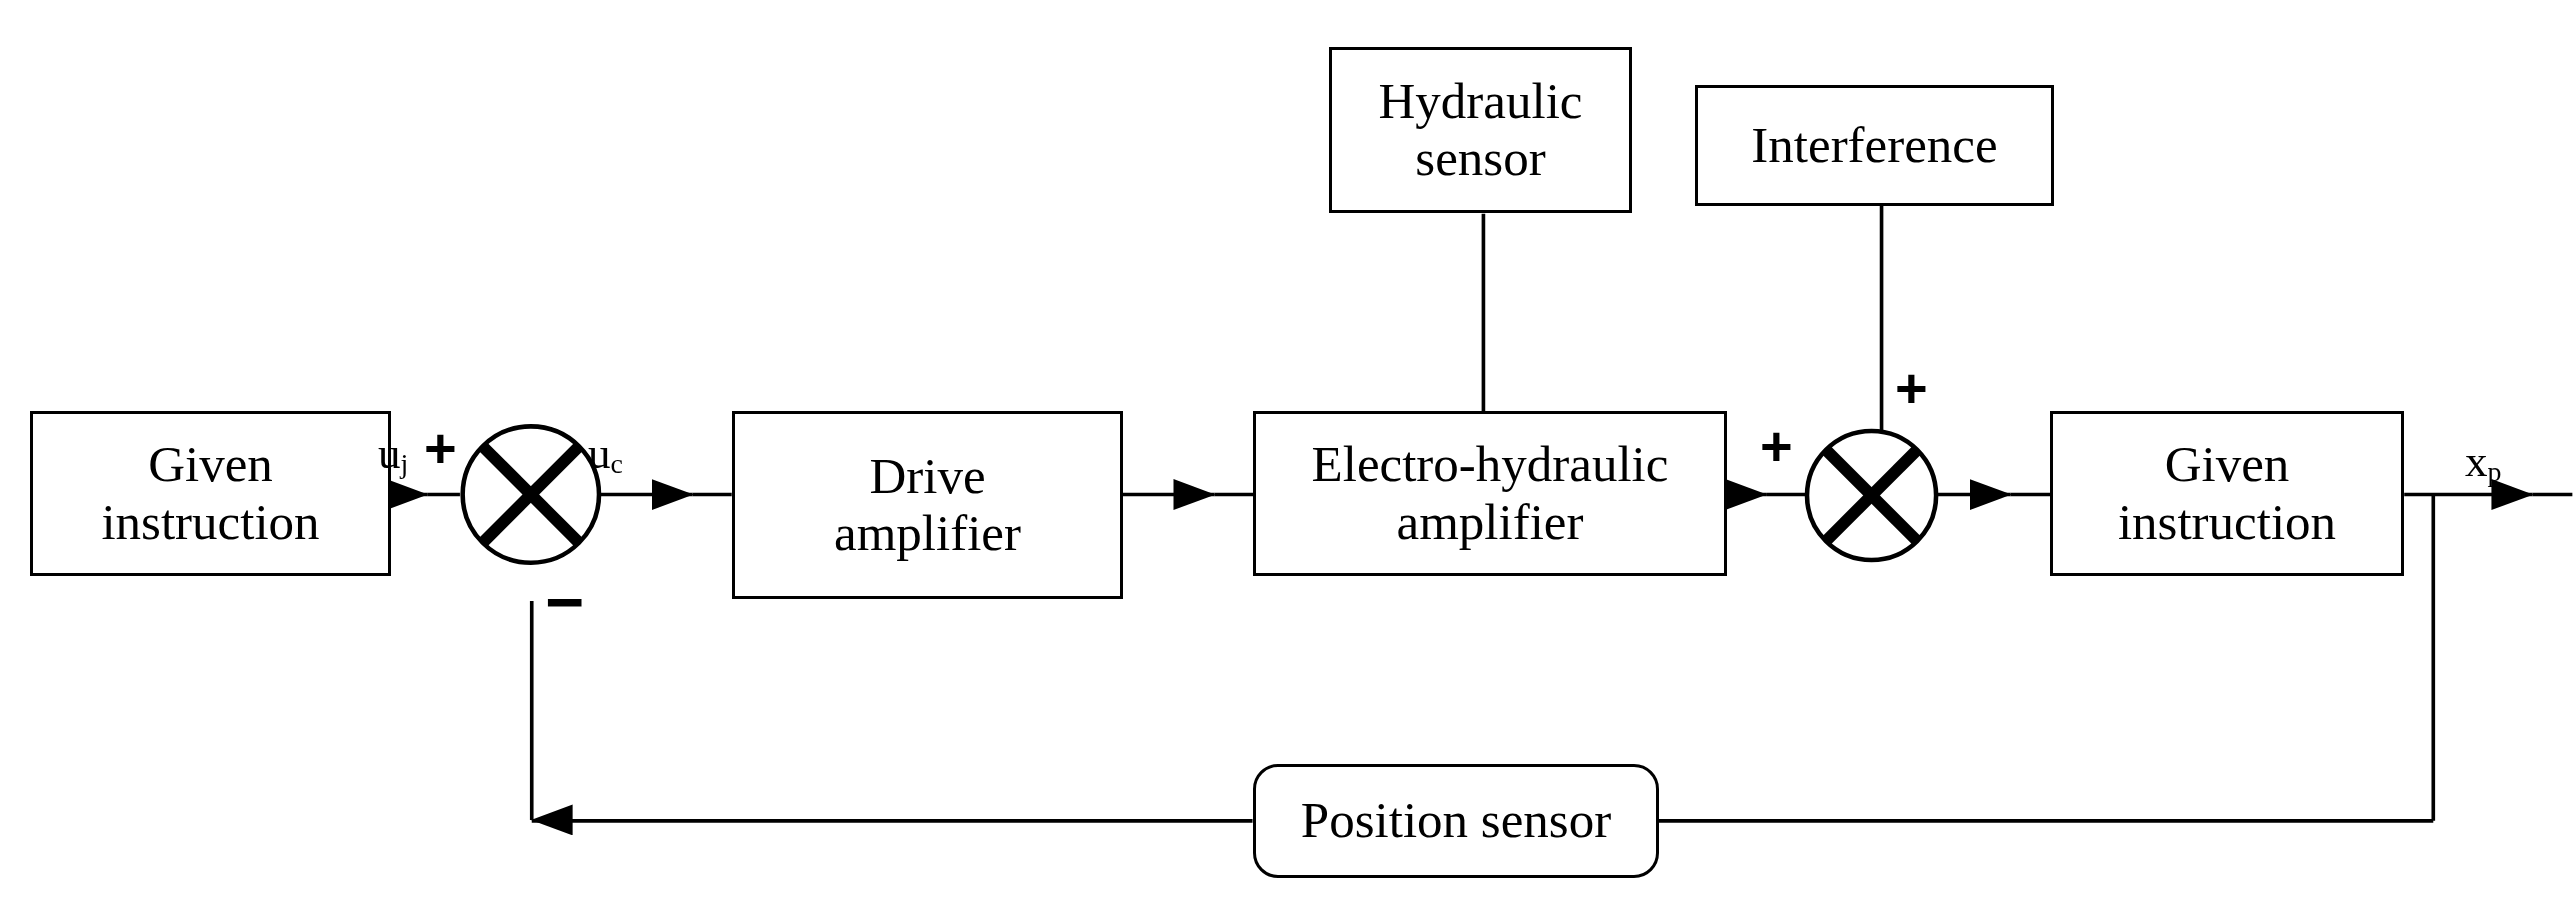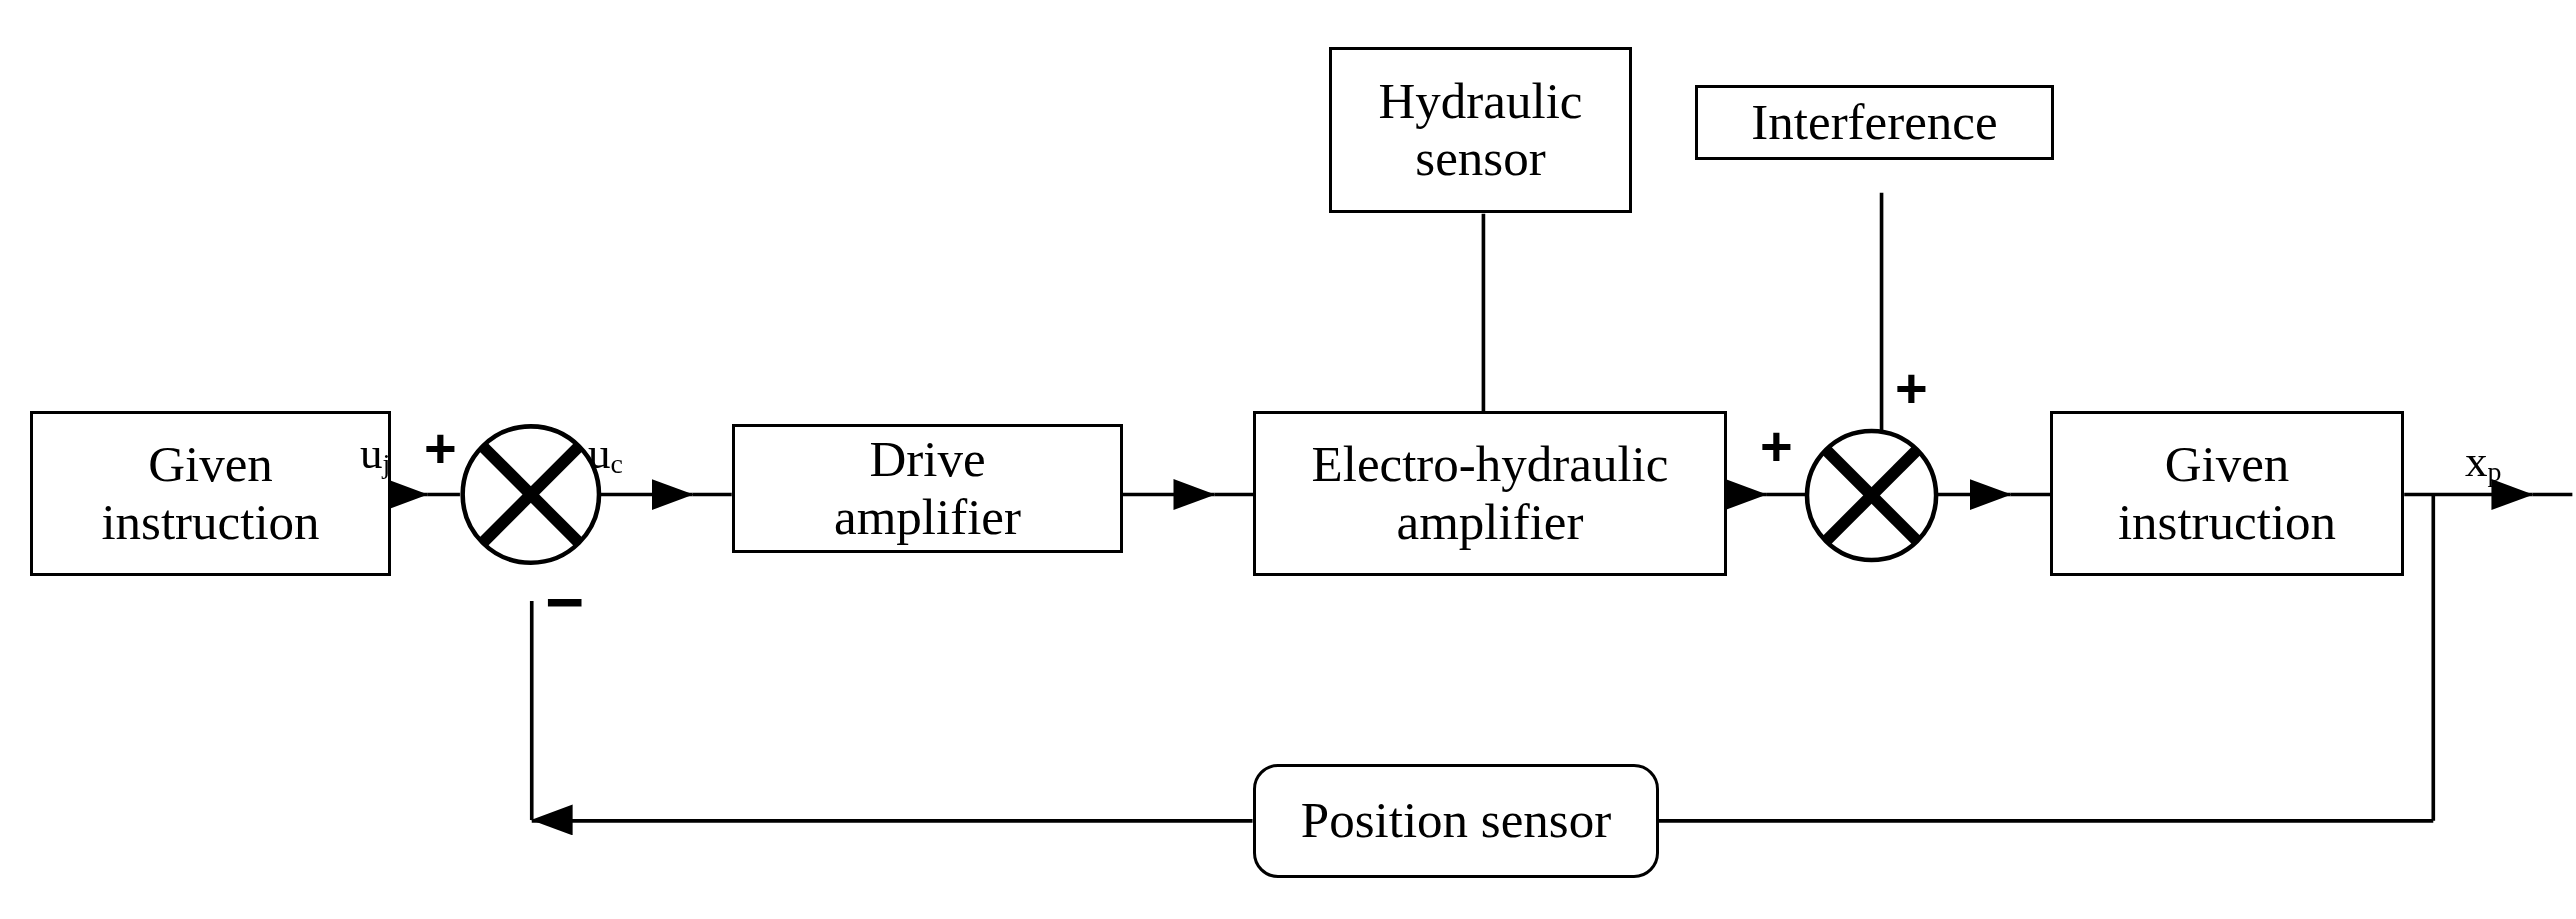--- a/index.html
+++ b/index.html
@@ -121,49 +121,49 @@
       <line x1="2009" y1="495" x2="2109" y2="595" stroke="#000000" stroke-width="13" stroke-linecap="butt"></line>
       <line x1="2109" y1="495" x2="2009" y2="595" stroke="#000000" stroke-width="13" stroke-linecap="butt"></line>
     </g>
   </svg>
 
   <div class="blk" style="left:30px; top:411px; width:361px; height:165px;">
     <span>Given
 instruction</span>
   </div>
 
-  <div class="blk" style="left:732px; top:411px; width:391px; height:129px;margin-top:13px;">
+  <div class="blk" style="left:732px; top:411px; width:391px; height:188px;">
     <span>Drive
 amplifier</span>
   </div>
 
   <div class="blk" style="left:1253px; top:411px; width:474px; height:165px;">
     <span>Electro-hydraulic
 amplifier</span>
   </div>
 
   <div class="blk" style="left:1329px; top:47px; width:303px; height:166px;">
     <span>Hydraulic
 sensor</span>
   </div>
 
-  <div class="blk" style="left:1695px; top:85px; width:359px; height:75px;">
+  <div class="blk" style="left:1695px; top:85px; width:359px; height:121px;">
     <span>Interference</span>
   </div>
 
   <div class="blk" style="left:2050px; top:411px; width:354px; height:165px;">
     <span>Given
 instruction</span>
   </div>
 
   <div class="blk" style="left:1253px; top:764px; width:406px; height:114px;border-radius:25px;">
     <span>Position sensor</span>
   </div>
 
-  <div class="lbl var" style="left:360px; top:431px;">
+  <div class="lbl var" style="left:378px; top:431px;">
     <span>u</span><sub>j</sub>
   </div>
 
   <div class="lbl var" style="left:588px; top:431px;">
     <span>u</span><sub>c</sub>
   </div>
 
   <div class="lbl var" style="left:2465px; top:439px;">
     <span>x</span><sub>p</sub>
   </div>

